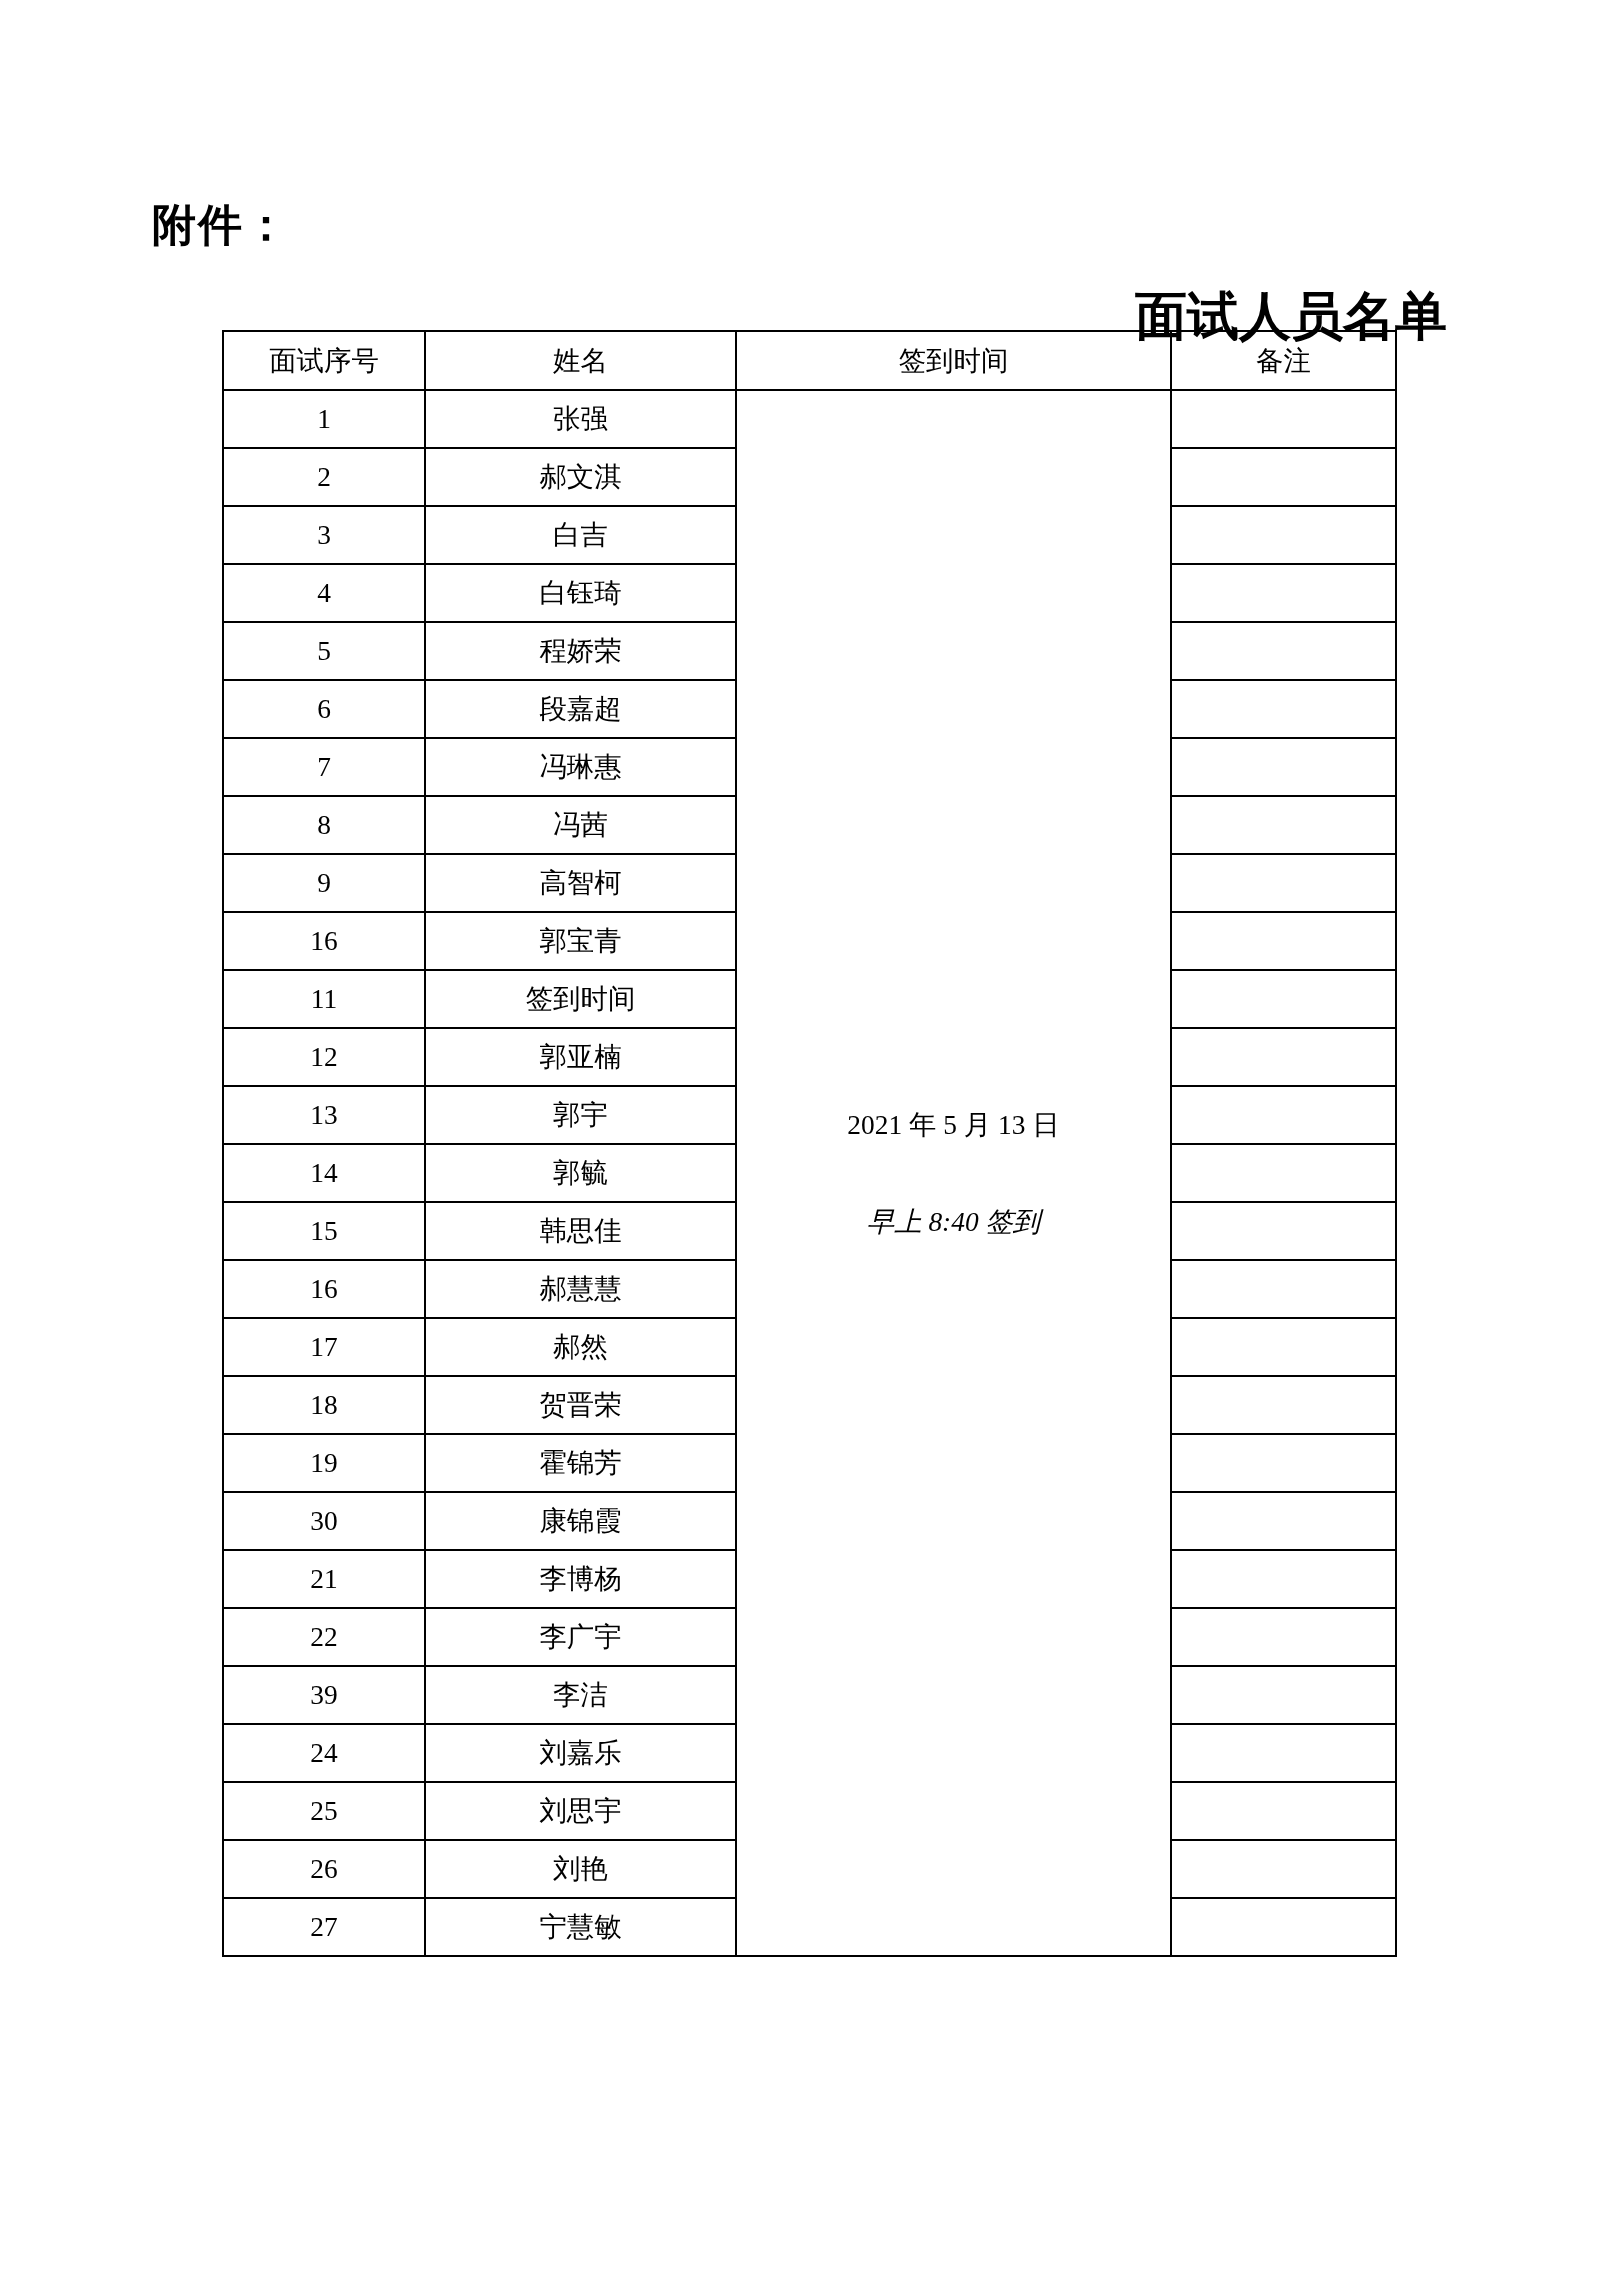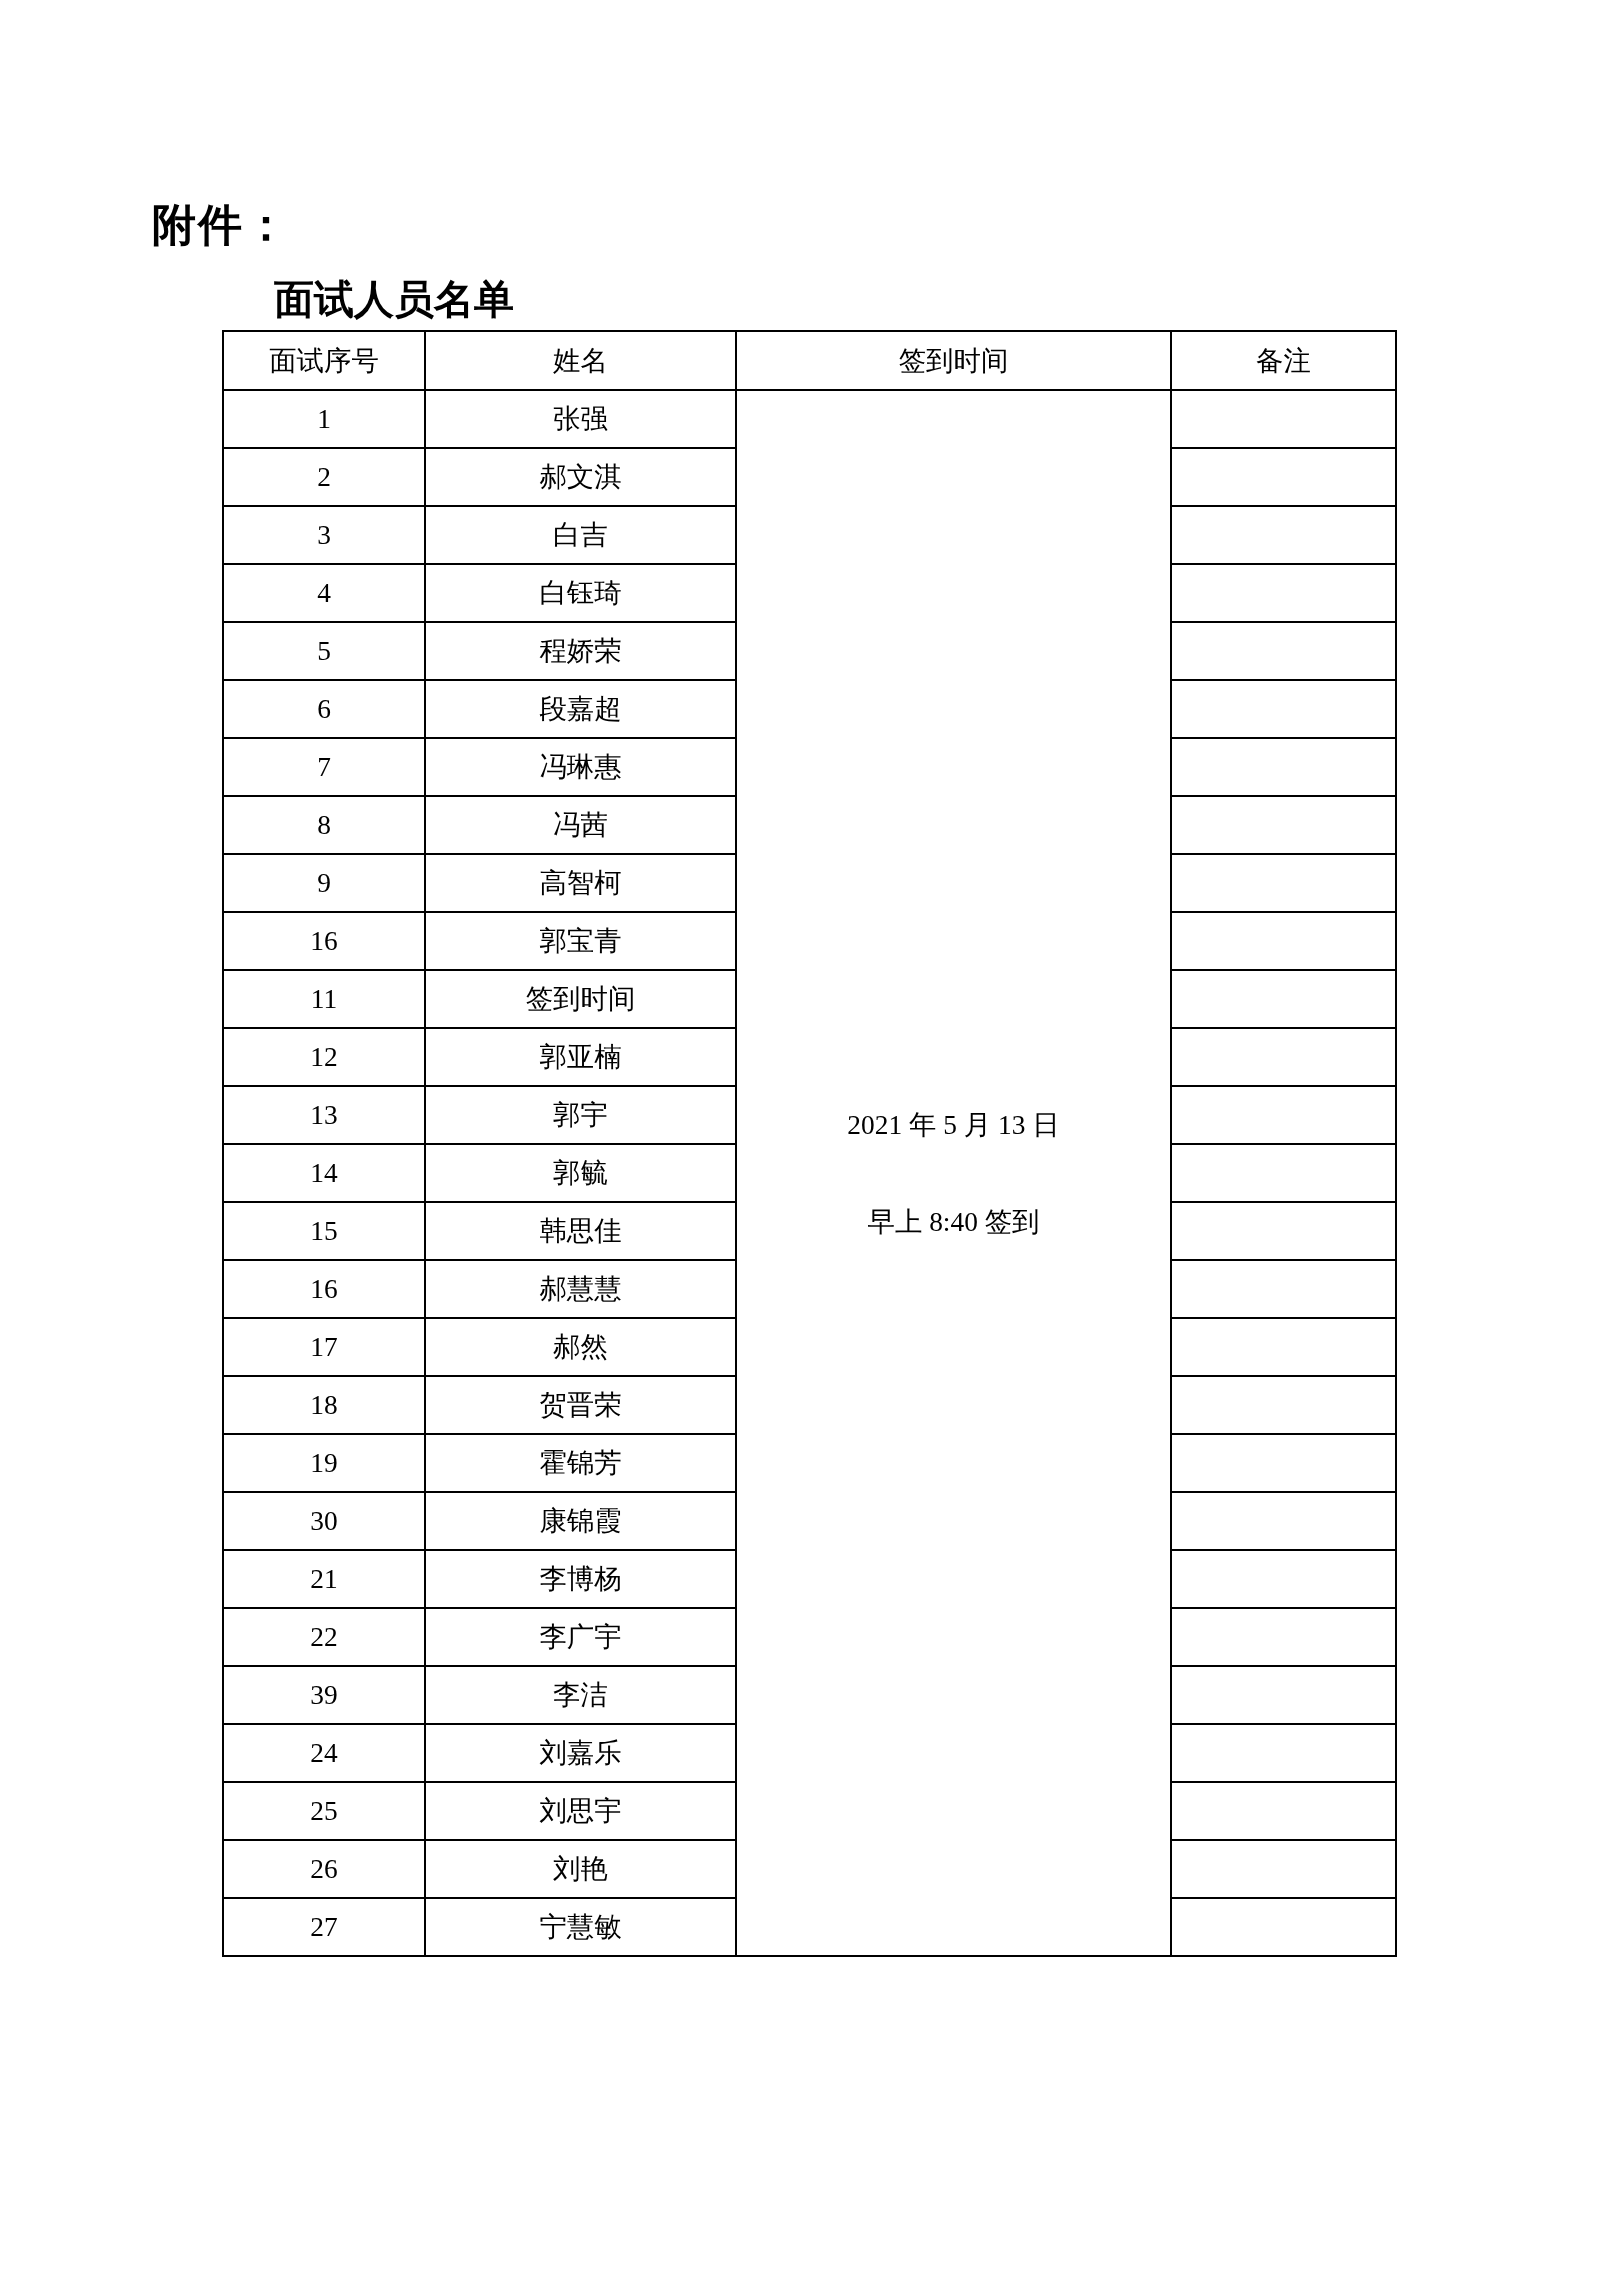--- a/index.html
+++ b/index.html
@@ -21,24 +21,24 @@
     left: 152px;
     top: 201px;
     font-size: 44px;
     font-weight: bold;
     line-height: 1.15;
     letter-spacing: 2px;
   }
   .table-title {
     position: absolute;
     left: 274px;
-    top: 278px;
+    top: 288px;
     width: 1173px;
-    text-align: left;
-    font-size: 40px;
+    text-align: right;
+    font-size: 52px;
     font-weight: bold;
     line-height: 1.1;
   }
   table.roster {
     position: absolute;
     left: 222px;
     top: 330px;
     width: 1173px;
     border-collapse: collapse;
     table-layout: fixed;
@@ -60,20 +60,21 @@
   table.roster td {
     font-size: 27.4px;
     font-weight: normal;
   }
   td.signin-cell {
     font-size: 35px;
     vertical-align: middle;
   }
   .signin-line2 {
     margin-top: 61px;
+    font-style: italic;
   }
 </style>
 </head>
 <body>
 
 <div class="page">
 
   <div class="attachment-label">附件：</div>
 
   <div class="table-title">面试人员名单</div>

